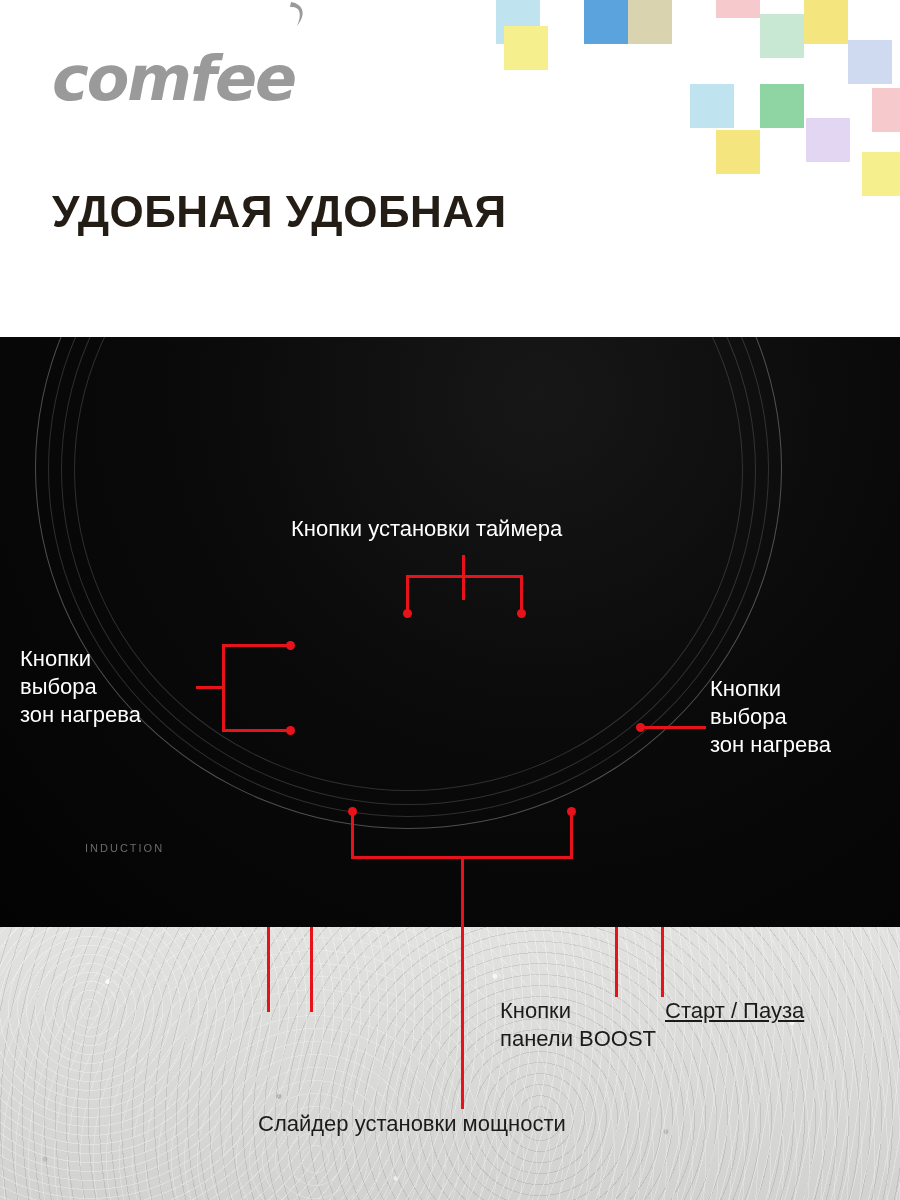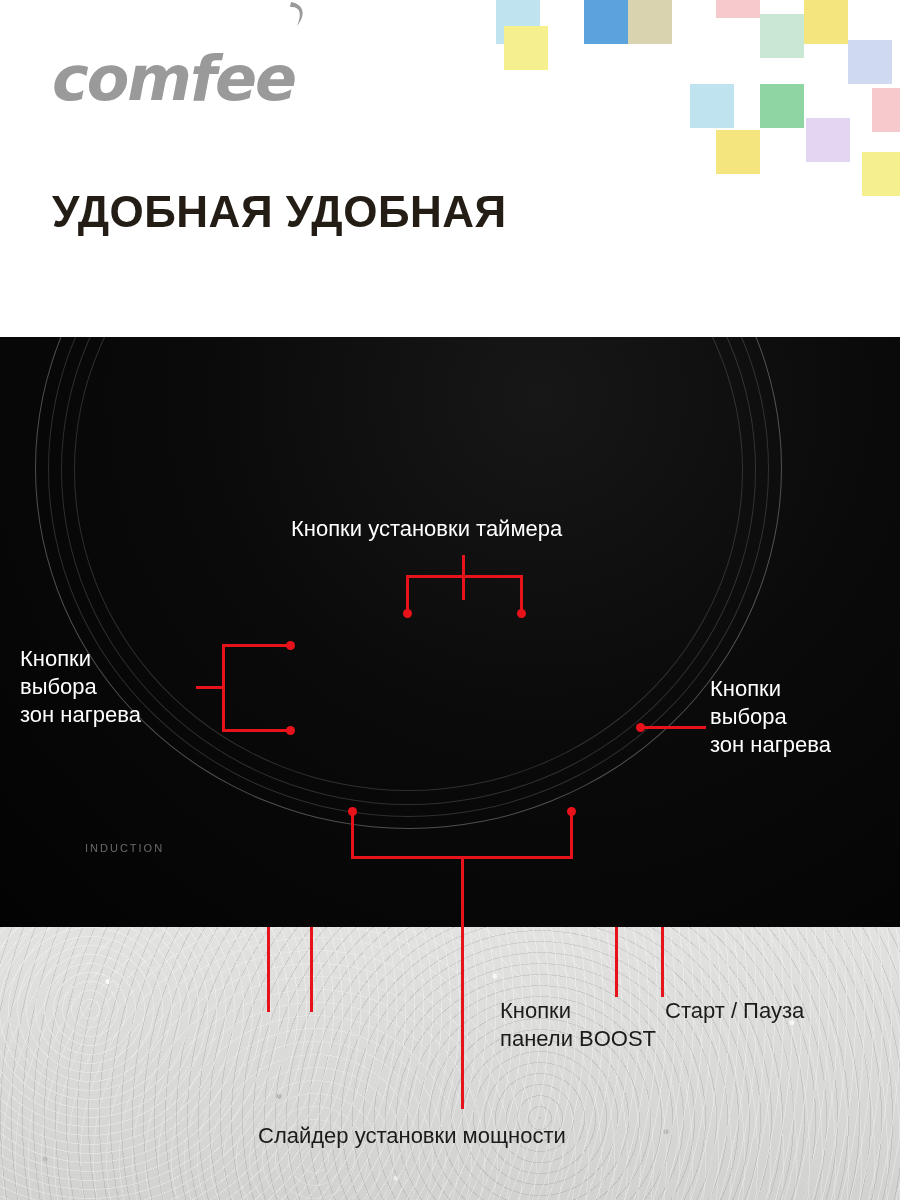--- a/index.html
+++ b/index.html
@@ -165,17 +165,17 @@
 
 
   <div class="callout" style="left:297px;top:1012px;width:180px;">
   </div>
 
   <div class="callout" style="left:500px;top:997px;width:220px;">
     <div>Кнопки</div>
     <div>панели BOOST</div>
   </div>
 
-  <div class="callout" style="left:665px;top:997px;width:230px;">Старт / Пауза</div>
+  <div class="callout" style="left:665px;top:997px;width:230px;text-decoration:underline;">Старт / Пауза</div>
 
-  <div class="callout" style="left:258px;top:1110px;width:420px;margin-top:12px;">Слайдер установки мощности</div>
+  <div class="callout" style="left:258px;top:1110px;width:420px;">Слайдер установки мощности</div>
 
 </div>
 
 </body></html>

